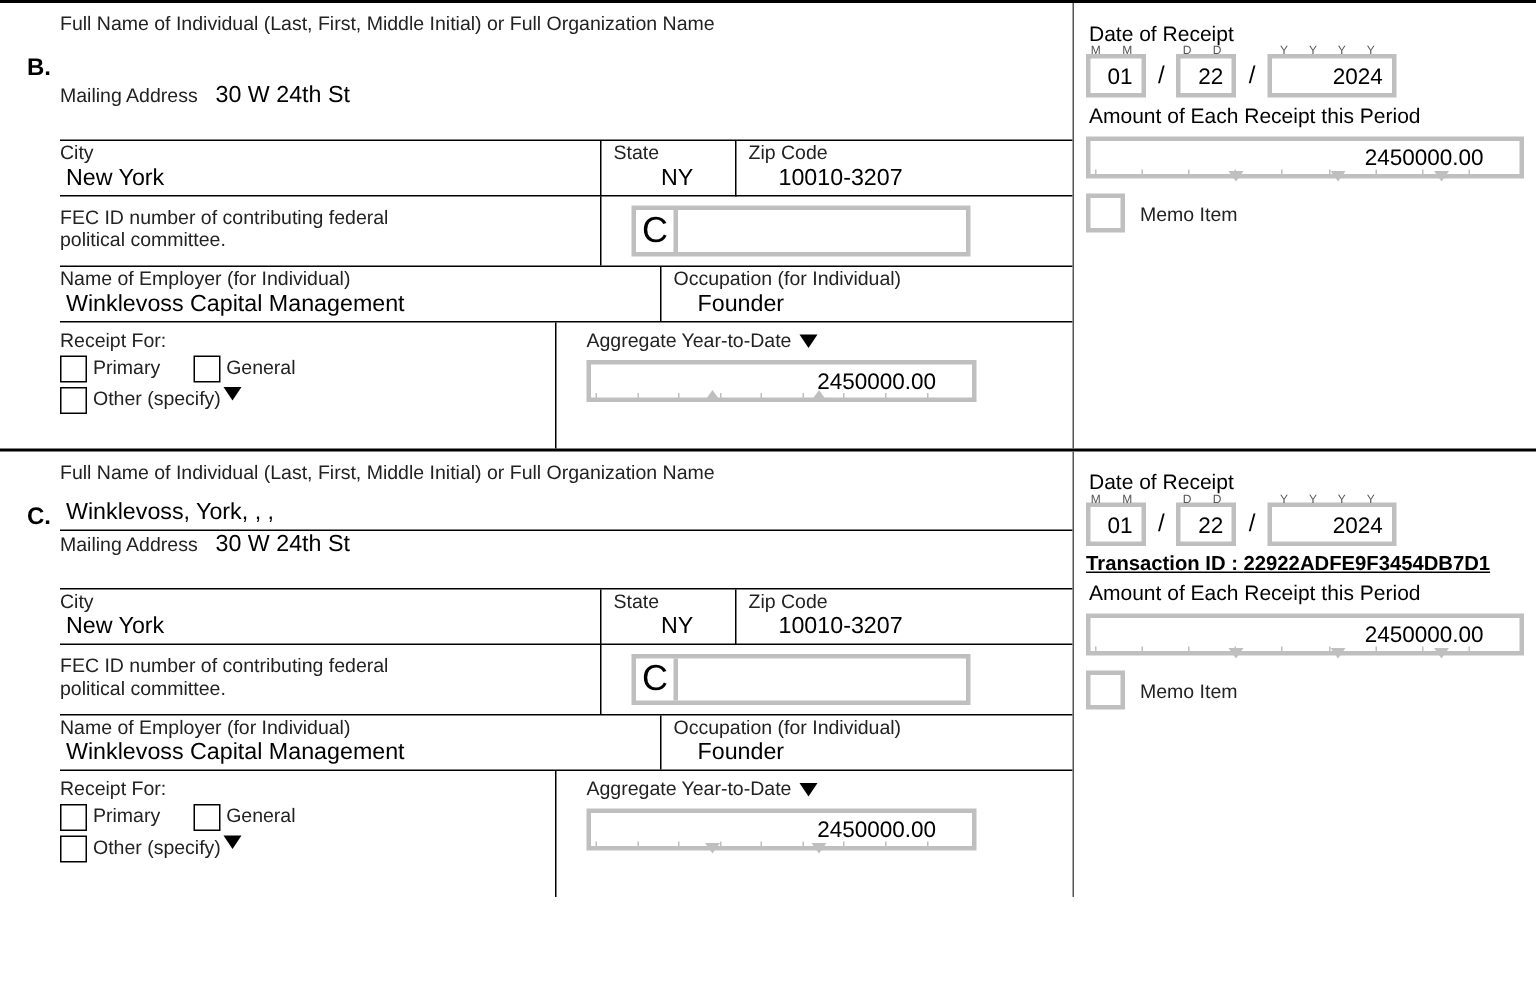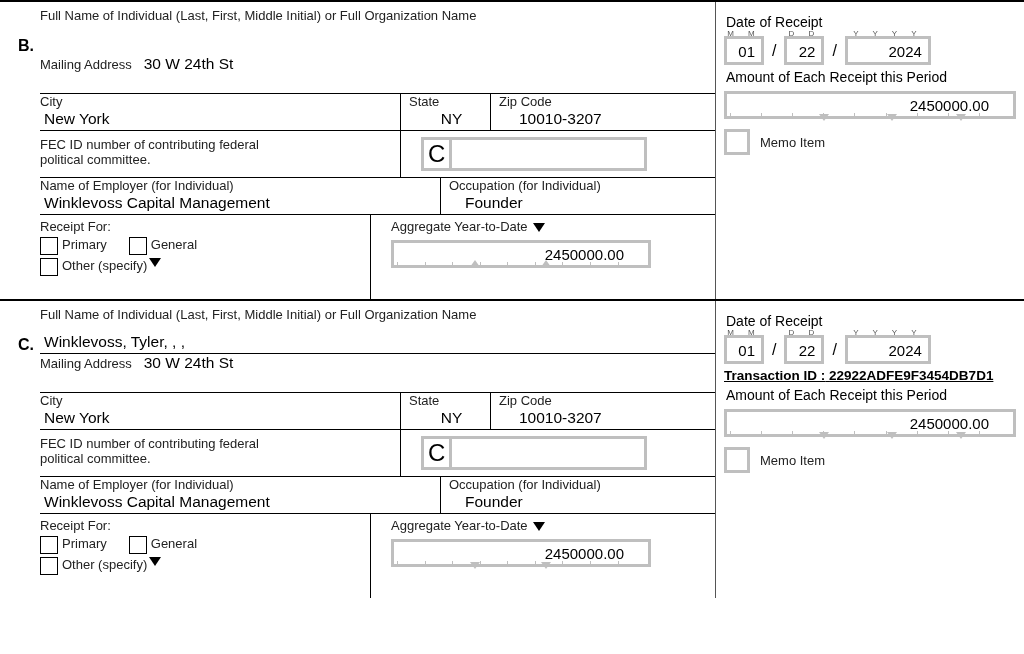--- a/index.html
+++ b/index.html
@@ -347,21 +347,21 @@
   </div>
 
   <div class="entry">
     <div class="left">
 
       <div class="row row-name">
         <div class="col col1">
           <div class="lbl indent">Full Name of Individual (Last, First, Middle Initial) or Full Organization Name</div>
           <div class="letter-row">
             <div class="letter">C.</div>
-            <div class="block uline val">Winklevoss, Tyler, , ,</div>
+            <div class="block uline val">Winklevoss, York, , ,</div>
           </div>
         </div>
       </div>
 
       <div class="row row-addr indent">
         <div class="col col1 uline" style="padding-bottom:20px;">
           <span class="lbl">Mailing Address</span>
           <span class="val" style="margin-left:4px;">30 W 24th St</span>
         </div>
       </div>

